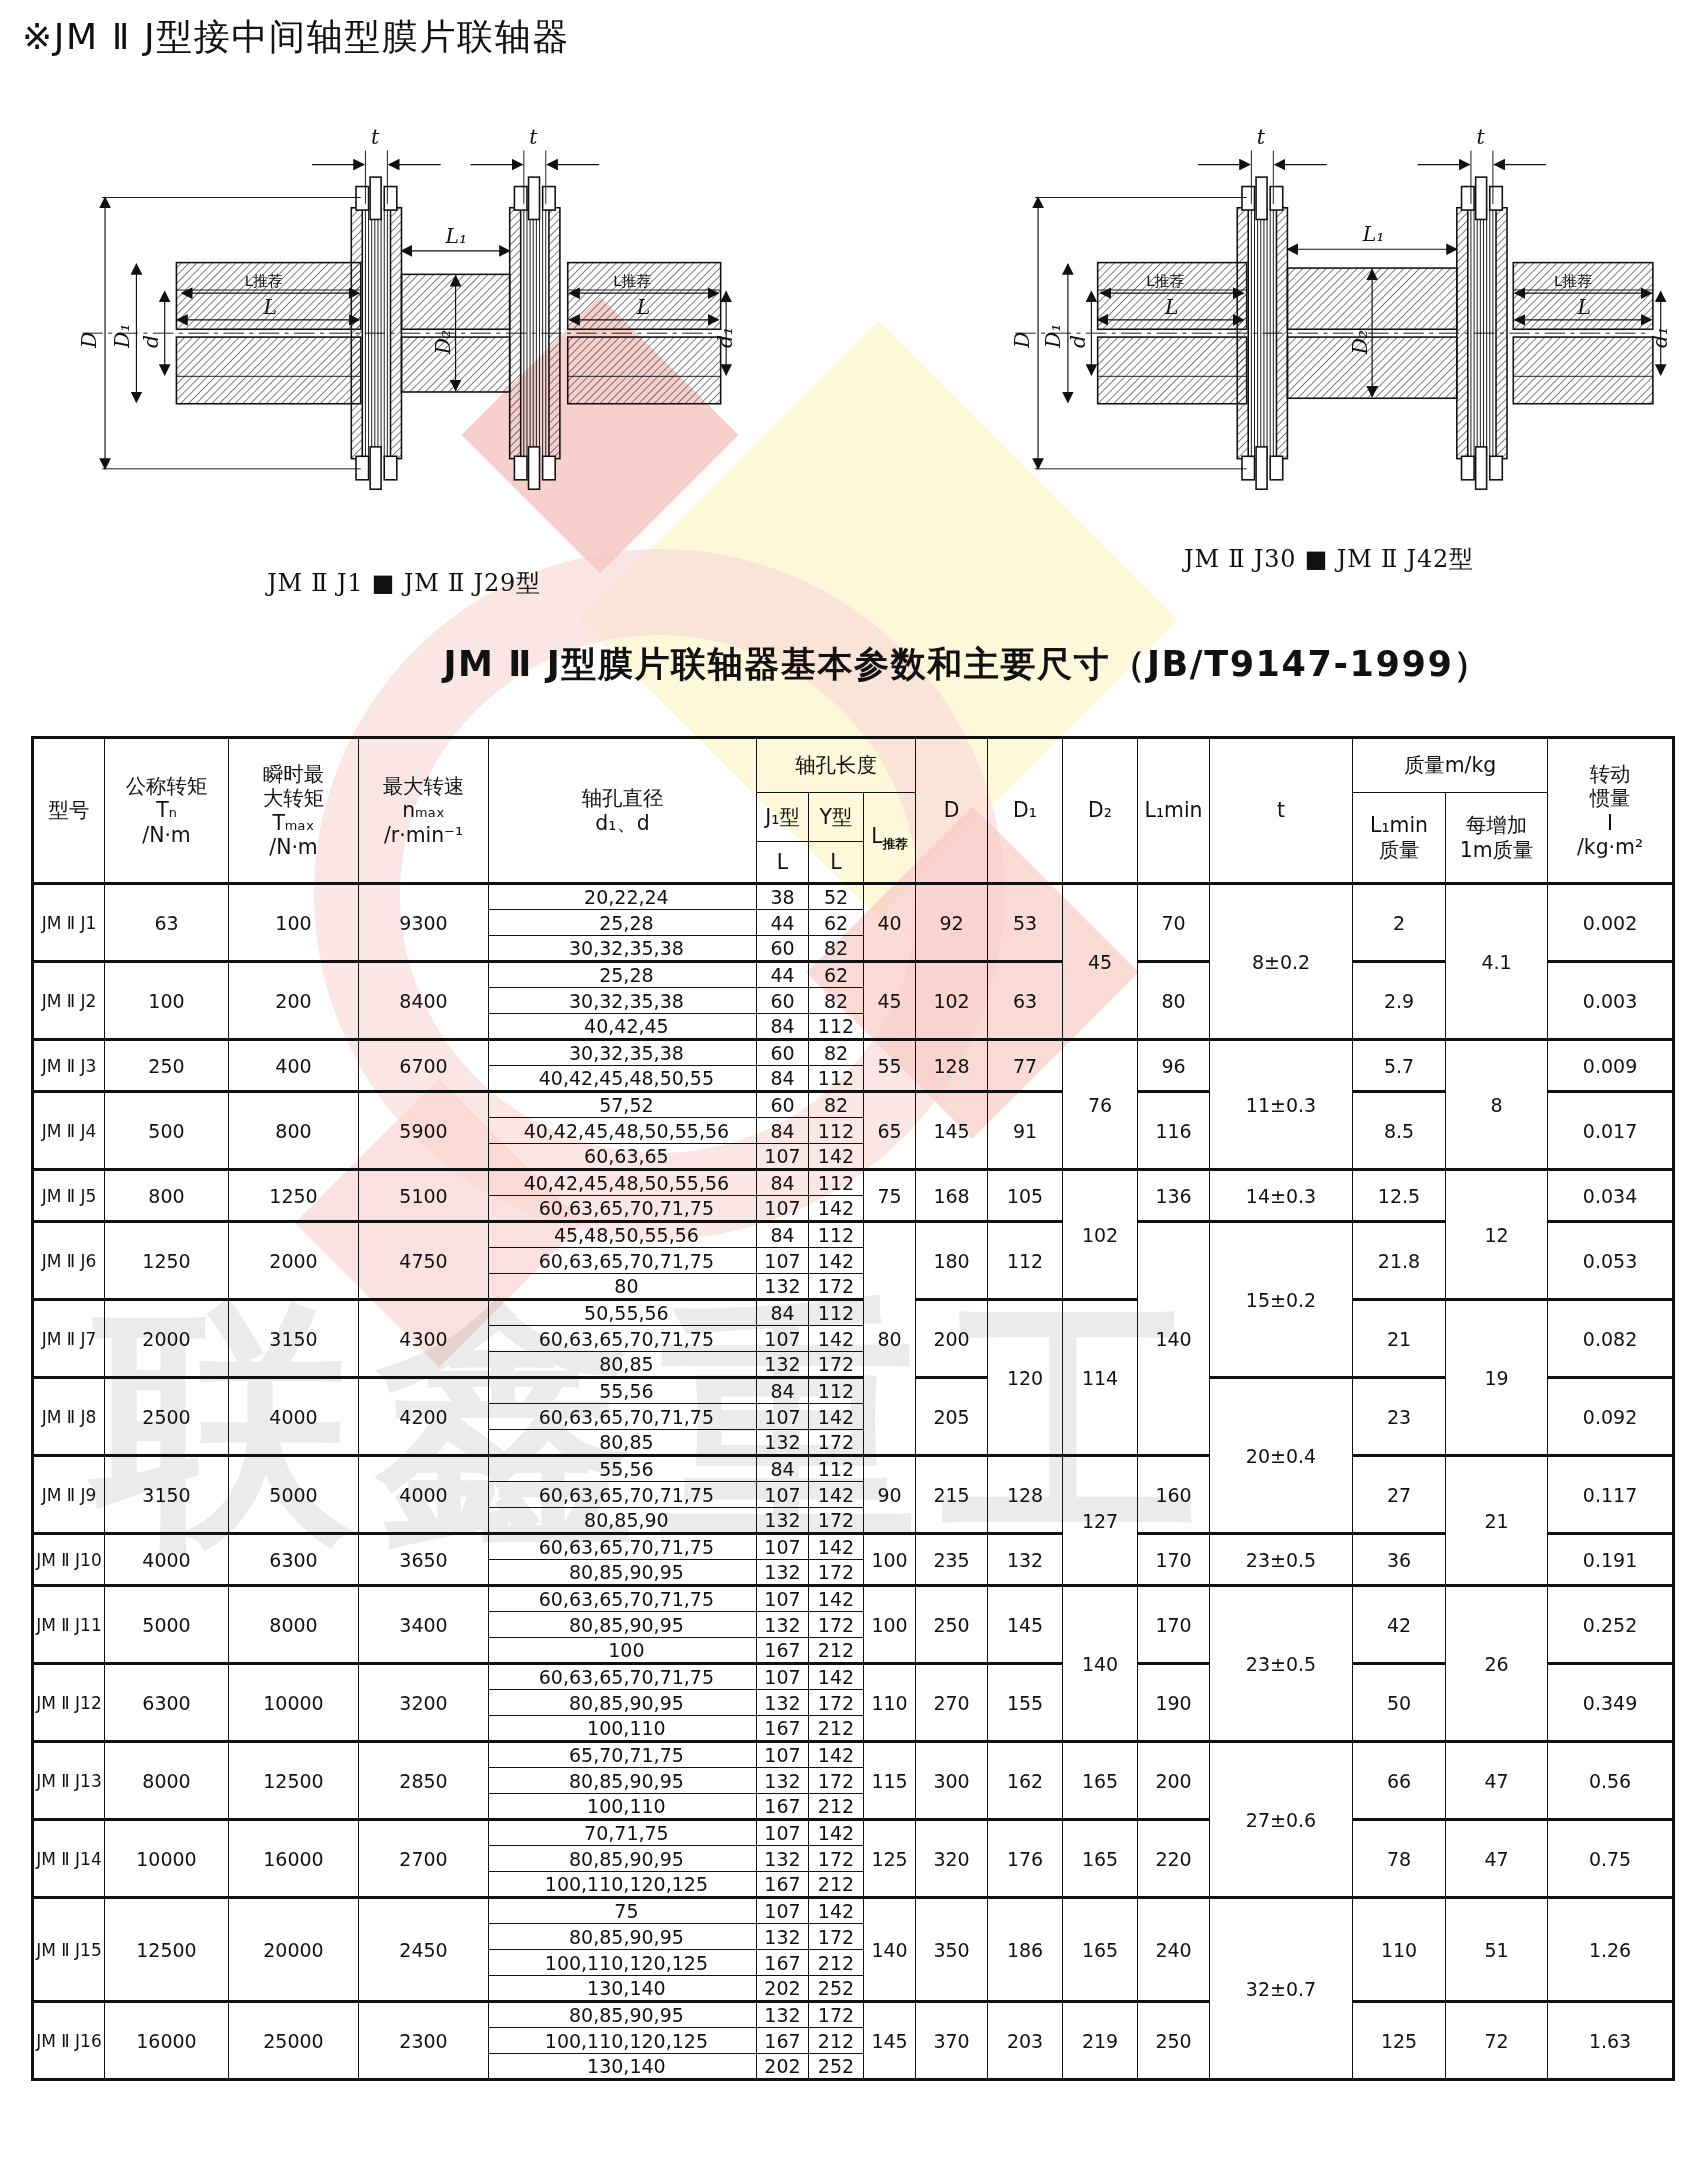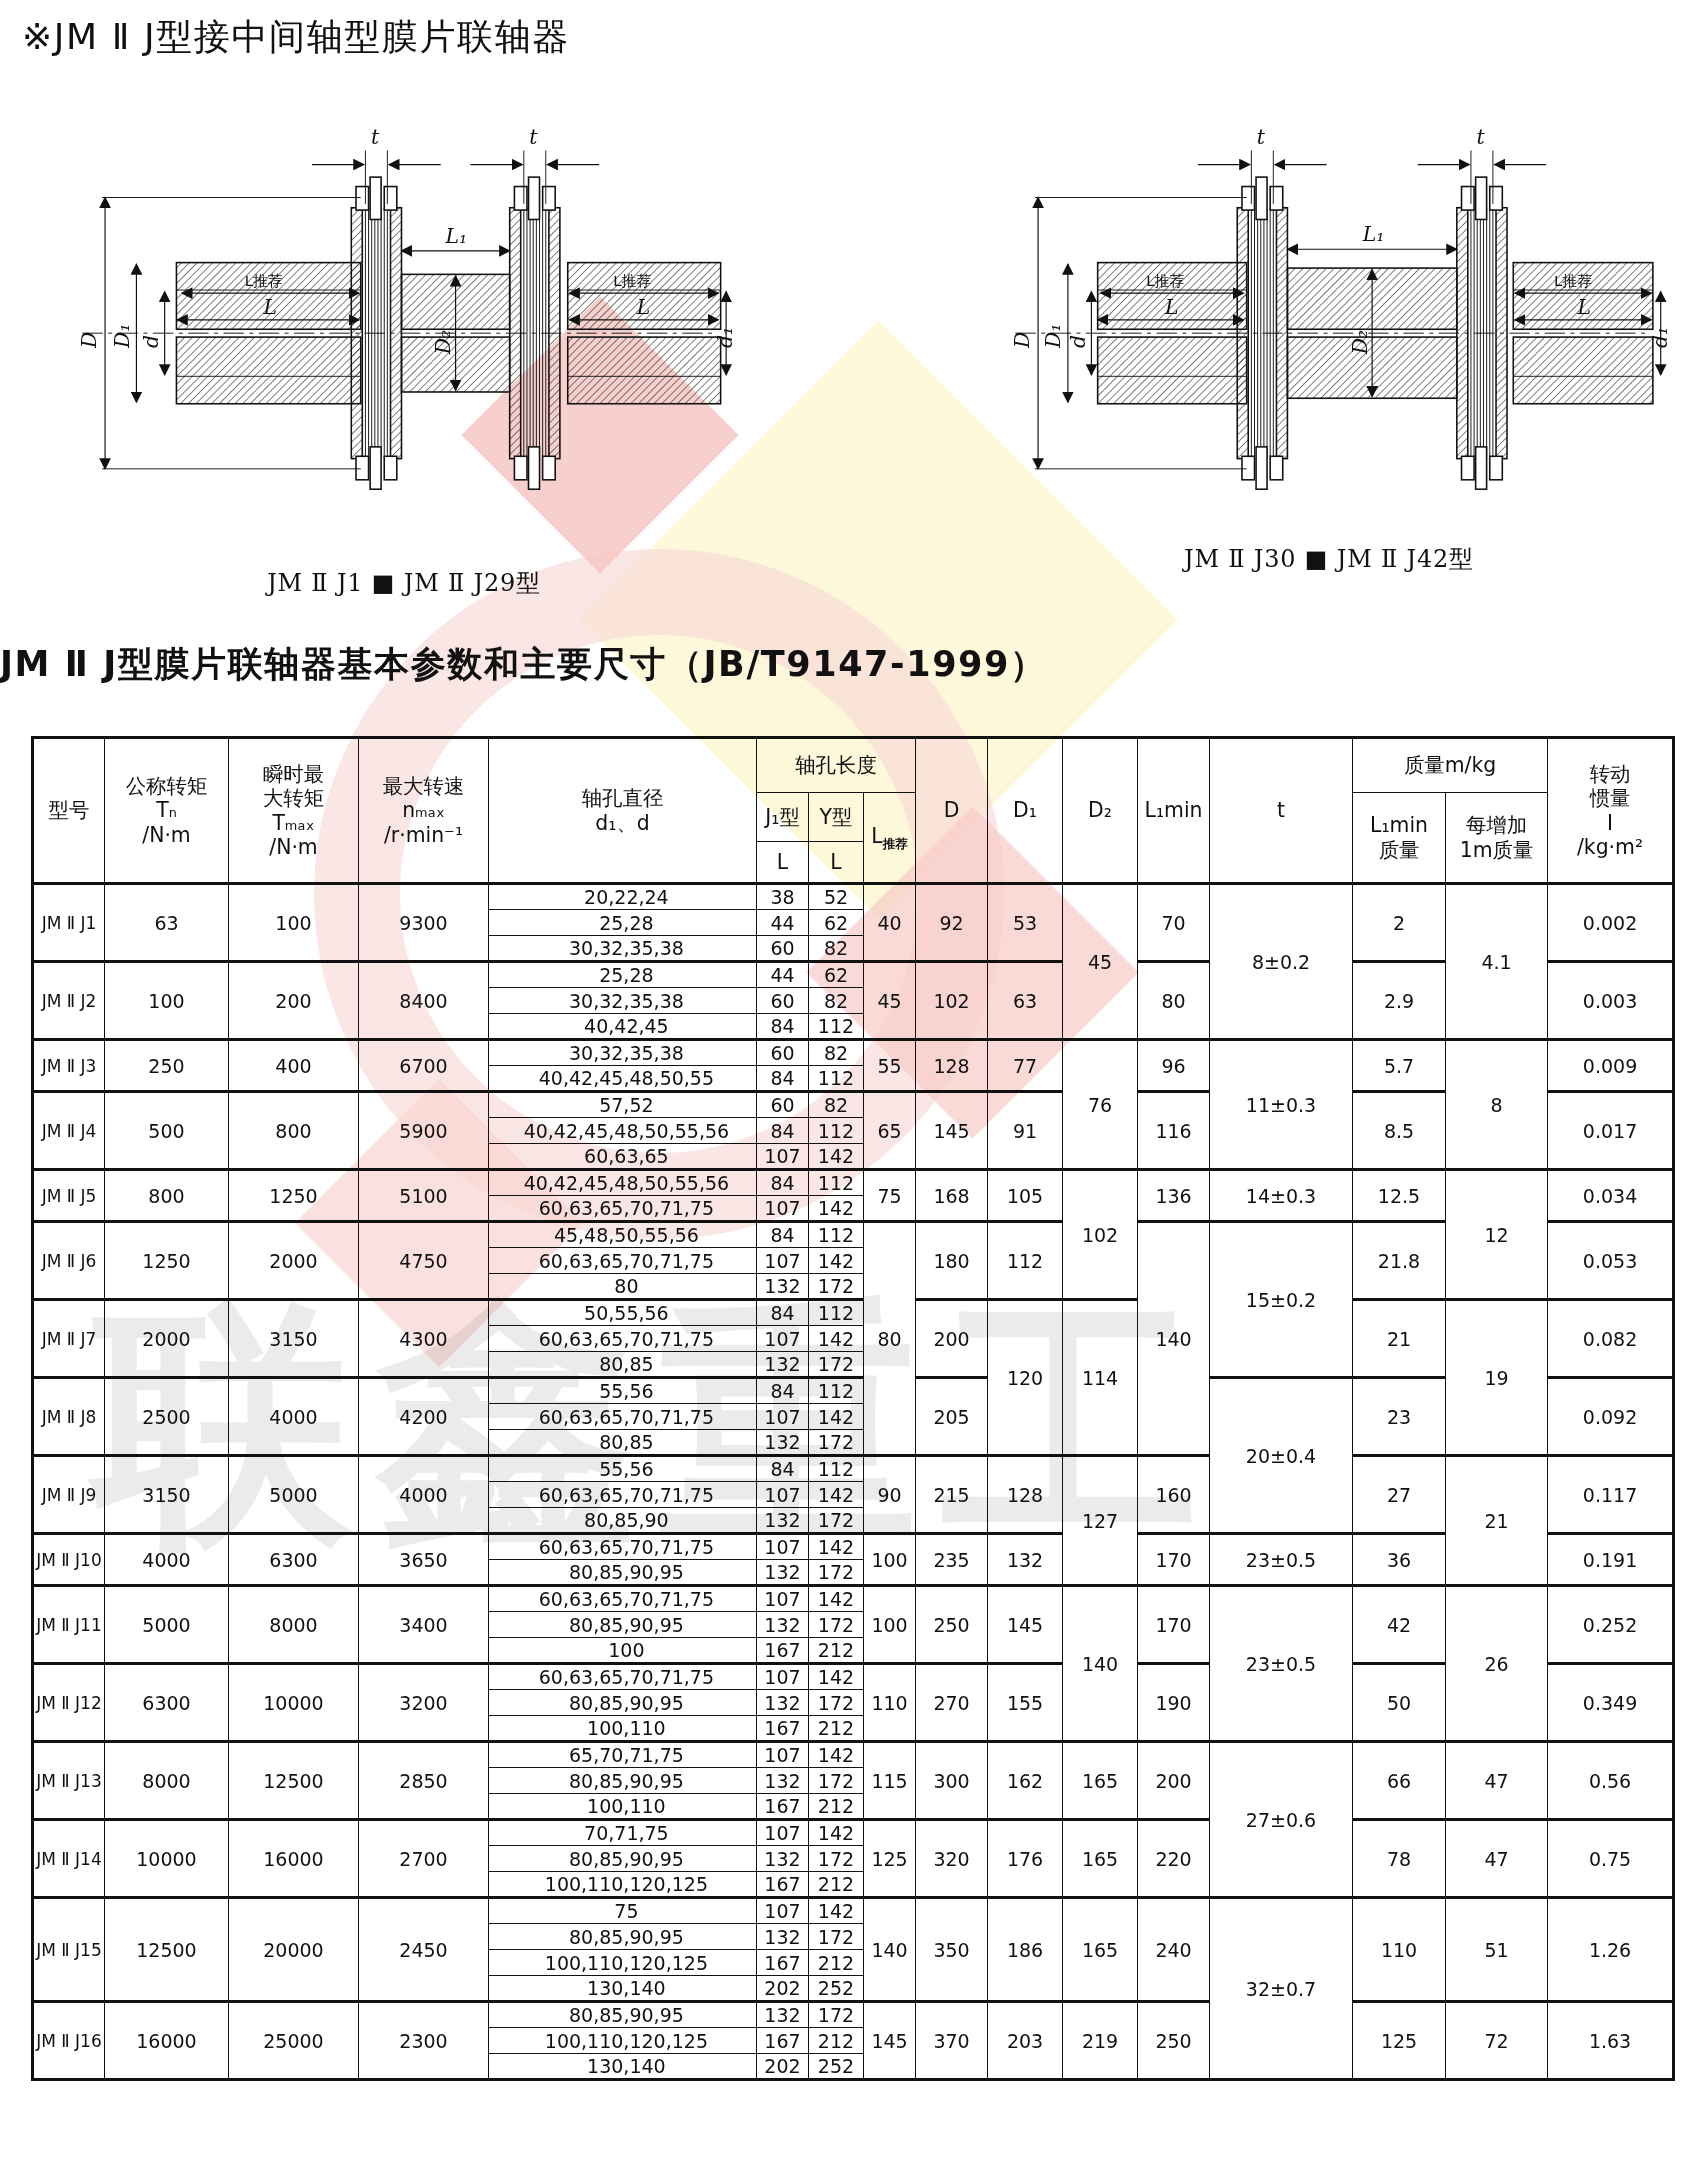--- a/index.html
+++ b/index.html
@@ -8,21 +8,21 @@
   
   .wm{position:absolute;pointer-events:none;}
   .wm-diamond{left:667px;top:408px;width:423px;height:423px;background:#fdf5cd;transform:rotate(45deg);opacity:.75;}
   .wm-ring{left:314px;top:549px;width:690px;height:690px;border:86px solid #f8d9d6;border-radius:50%;opacity:.65;box-sizing:border-box;}
   .wm-red1{left:502px;top:337px;width:196px;height:196px;background:#f5c4c0;transform:rotate(45deg);opacity:.8;}
   .wm-red2{left:855px;top:855px;width:235px;height:235px;background:#f6cac6;transform:rotate(45deg);opacity:.7;}
   .wm-red3{left:337px;top:1121px;width:204px;height:204px;background:#f8d4d1;transform:rotate(45deg);opacity:.7;}
   .wm-text{left:94px;top:1255px;font-size:259px;font-weight:bold;letter-spacing:23.5px;color:rgba(120,120,120,0.15);white-space:nowrap;}
   
   .page-title{position:absolute;left:22px;top:12.5px;font-size:36px;font-weight:normal;letter-spacing:1.6px;}
-  .table-title{position:absolute;left:0;top:641px;width:1476px;text-align:left;font-size:35px;font-weight:bold;letter-spacing:1.6px;}
+  .table-title{position:absolute;left:0;top:641px;width:1476px;text-align:right;font-size:35px;font-weight:bold;letter-spacing:1.6px;padding-left:14px;}
   .caption{position:absolute;text-align:center;font-family:"DejaVu Serif","Liberation Serif",serif;font-size:24px;letter-spacing:0.8px;}
   .cap-left{left:55px;top:567px;width:698px;}
   .cap-right{left:980px;top:543px;width:698px;}
   
   .diag{position:absolute;top:94px;}
   .diag-left{left:47px;}
   .diag-right{left:980px;}
   .sf{stroke:#111;stroke-width:2;}
   .thin{stroke:#111;stroke-width:1.2;fill:none;}
   .axis{stroke:#111;stroke-width:1.2;stroke-dasharray:26 7 5 7;fill:none;}

